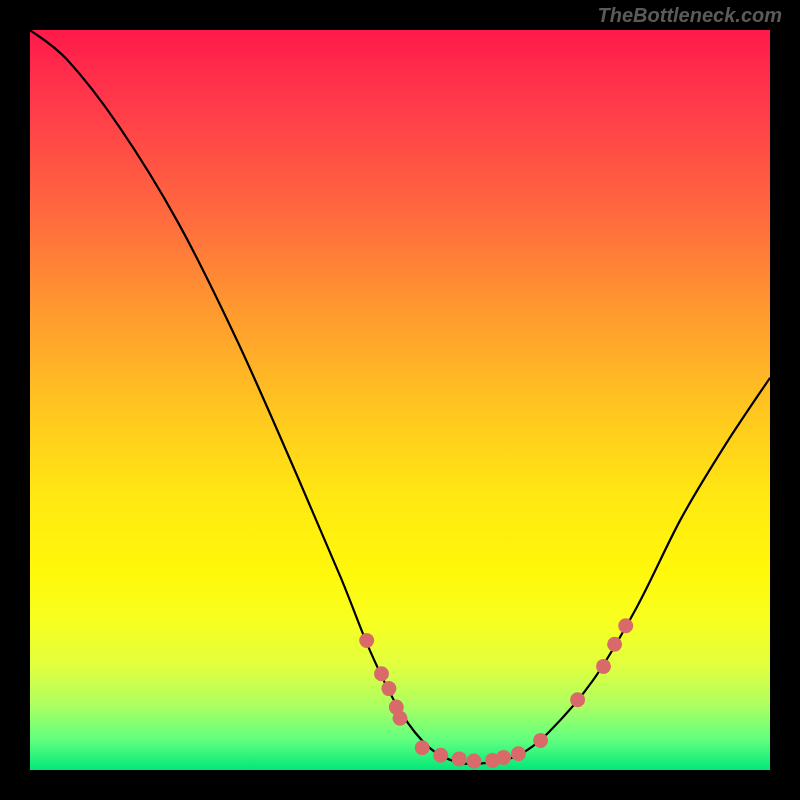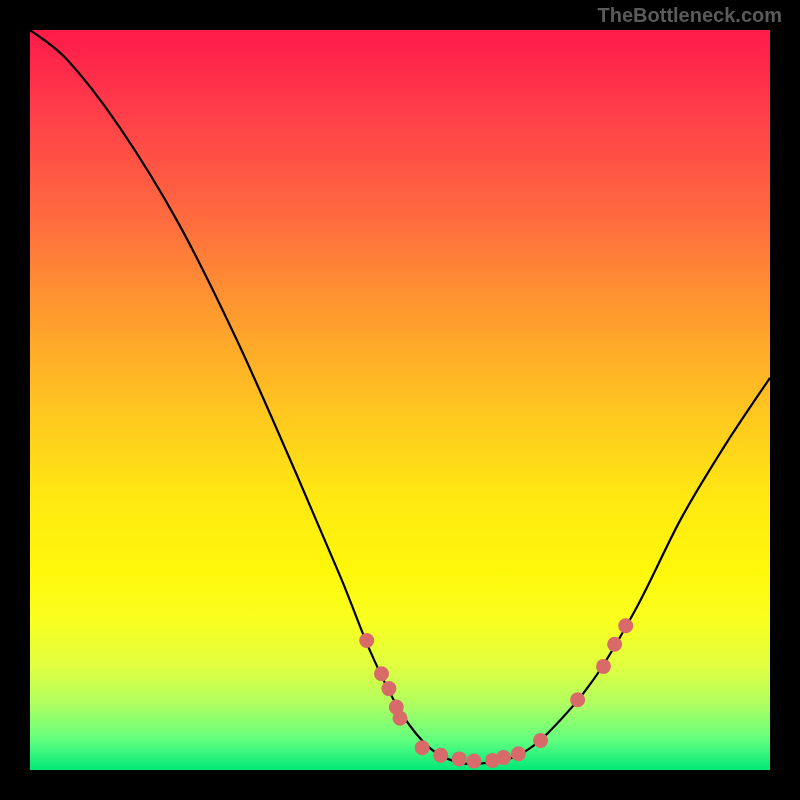--- a/index.html
+++ b/index.html
@@ -1,17 +1,17 @@
 <!DOCTYPE html>
 <html><head>
 <meta charset="utf-8">
 <style>
   * { margin: 0; padding: 0; box-sizing: border-box; }
   body { background: #000; width: 800px; height: 800px; overflow: hidden; position: relative; }
-  .frame { position: absolute; top: 0; left: 0; width: 800px; height: 800px; background: #000; }
+  .frame { position: absolute; top: 0; left: 0; width: 800px; height: 800px; background: #000; font-style: italic; }
   .watermark { position: absolute; top: 4px; right: 18px; font-family: Arial, sans-serif; font-size: 20px; font-weight: bold; color: #5a5a5a; z-index: 10; }
   .plot { position: absolute; top: 30px; left: 30px; width: 740px; height: 740px; }
   .gradient-bg {
     position: absolute; inset: 0;
     background: linear-gradient(to bottom,
       #ff1a4a 0%,
       #ff3a4a 10%,
       #ff6a3f 25%,
       #ff9a2f 38%,
       #ffc81f 52%,

